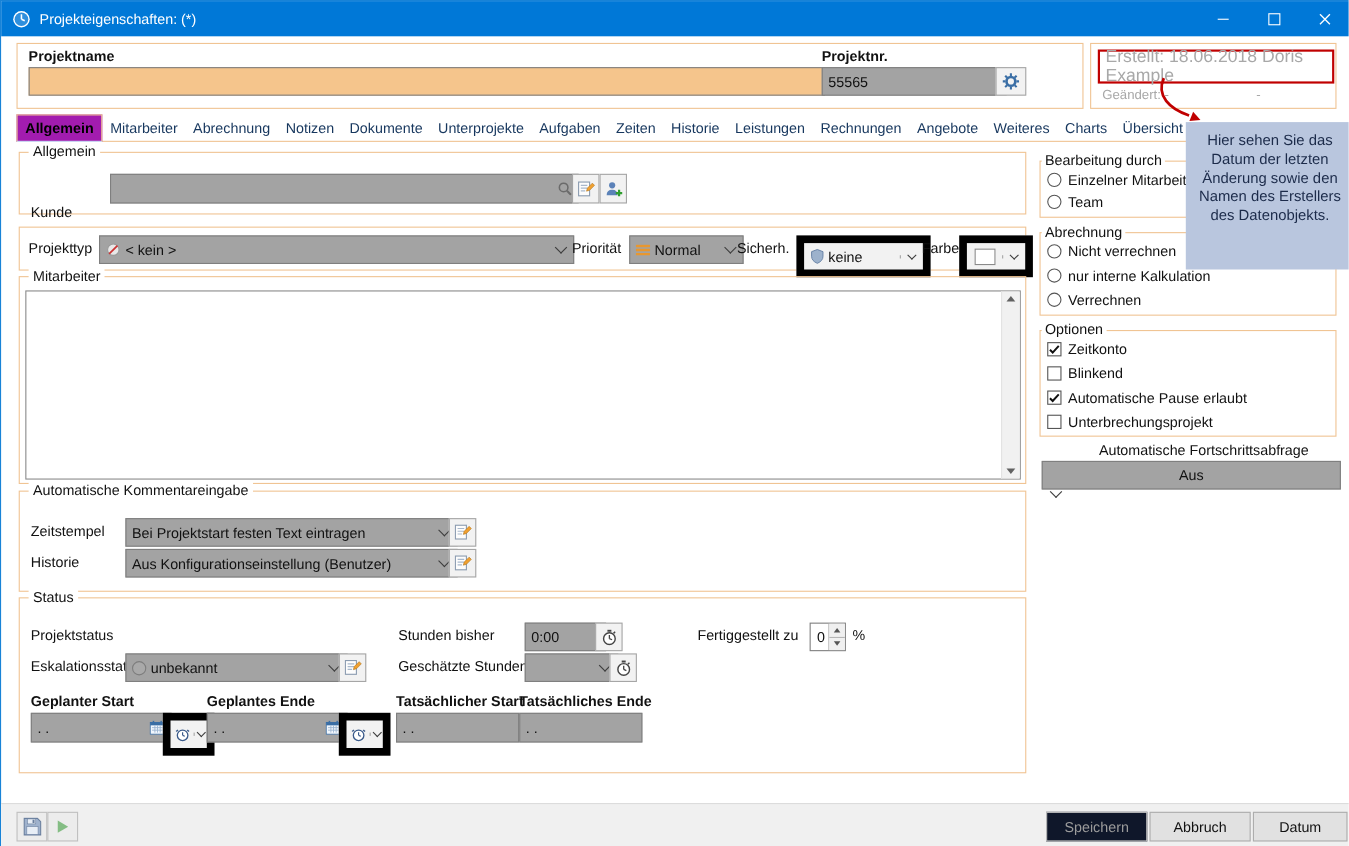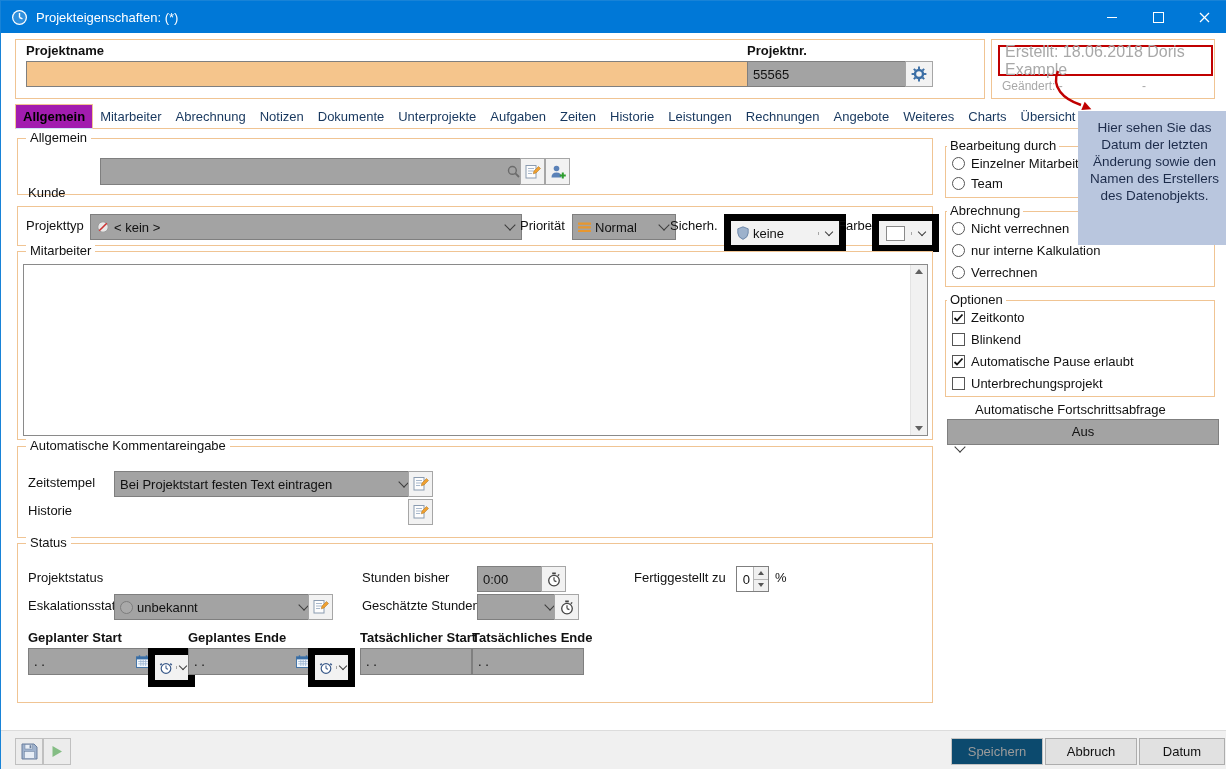--- a/index.html
+++ b/index.html
@@ -55,21 +55,21 @@
   .swatch{width:17px;height:13px;background:#fff;border:1px solid #8a8a8a;}
   .graydot{width:11px;height:11px;border-radius:50%;background:#a9a9a9;border:1px solid #7d7d7d;flex:none;}
   
   .red-frame{position:absolute;border:2px solid #c00000;display:flex;align-items:center;padding:0 5px;z-index:6;}
   .tooltip{position:absolute;left:1077px;top:110px;width:145px;min-height:118px;background:#b9c6de;color:#1c2b4a;
            text-align:center;padding:8px 4px;z-index:10;font-size:13.5px;line-height:17px;}
   .ann-arrow{position:absolute;left:1020px;top:58px;z-index:9;}
   
   .footer{position:absolute;left:0;right:0;bottom:0;height:39px;background:#f0f0f0;border-top:1px solid #dcdcdc;}
   .btn{position:absolute;height:25px;background:#e1e1e1;border:1px solid #adadad;display:flex;align-items:center;justify-content:center;}
-  .btn.disabled{color:#9b9b9b;border-color:#c3c3c3;background:#0c4a6e;}
+  .btn.disabled{color:#9b9b9b;border-color:#c3c3c3;background:#0f172a;}
 </style>
 </head>
 <body>
 
 <div class="window">
 
   <div class="titlebar">
     <span style="display:flex;">
       <svg width="17" height="17" viewBox="0 0 17 17">
           <circle cx="8.5" cy="8.5" r="7.5" fill="#ffffff"></circle>
@@ -252,20 +252,27 @@
     <div class="icon-btn" style="left:390px;top:24px;width:23px;height:24px;">
       <svg width="16" height="16" viewBox="0 0 16 16">
           <rect x="1" y="1.5" width="10" height="12.5" fill="#fdfdfd" stroke="#8a9bb0"></rect>
           <line x1="3" y1="4.5" x2="9" y2="4.5" stroke="#a8b8cc"></line>
           <line x1="3" y1="7" x2="9" y2="7" stroke="#a8b8cc"></line>
           <line x1="3" y1="9.5" x2="7" y2="9.5" stroke="#a8b8cc"></line>
           <path d="M13.5 2.5 L9 7 L8.2 9.8 L11 9 L15.5 4.5 Z" fill="#f0a030" stroke="#a87018" stroke-width="0.5"></path>
         </svg>
     </div>
     <span class="lbl" style="left:10px;top:52px;line-height:24px;">Historie</span>
+    <div class="dd" style="left:96px;top:52px;width:290px;height:24px;">
+      <span>Aus Konfigurationseinstellung (Benutzer)</span>
+      <span class="sp"></span>
+      <span class="arrowbox">
+          <span class="chev"></span>
+        </span>
+    </div>
     <div class="icon-btn" style="left:390px;top:52px;width:23px;height:24px;">
       <svg width="16" height="16" viewBox="0 0 16 16">
           <rect x="1" y="1.5" width="10" height="12.5" fill="#fdfdfd" stroke="#8a9bb0"></rect>
           <line x1="3" y1="4.5" x2="9" y2="4.5" stroke="#a8b8cc"></line>
           <line x1="3" y1="7" x2="9" y2="7" stroke="#a8b8cc"></line>
           <line x1="3" y1="9.5" x2="7" y2="9.5" stroke="#a8b8cc"></line>
           <path d="M13.5 2.5 L9 7 L8.2 9.8 L11 9 L15.5 4.5 Z" fill="#f0a030" stroke="#a87018" stroke-width="0.5"></path>
         </svg>
     </div>
   </div>
@@ -461,21 +468,21 @@
           </svg>
         </span>
       <span>Automatische Pause erlaubt</span>
     </div>
     <div class="optrow" style="left:6px;top:74px;">
       <span class="cb"></span>
       <span>Unterbrechungsprojekt</span>
     </div>
   </div>
 
-  <span class="lbl" style="left:974px;top:401px;">Automatische Fortschrittsabfrage</span>
+  <span class="lbl" style="left:998px;top:401px;">Automatische Fortschrittsabfrage</span>
   <div class="dd" style="left:946px;top:418px;width:260px;height:24px;flex-direction:column;">
     <svg width="14" height="14" viewBox="0 0 14 14">
         <circle cx="7" cy="7.5" r="4.8" fill="#eee" stroke="#8a8a8a" stroke-width="1.2"></circle>
         <line x1="7" y1="7.5" x2="7" y2="4.6" stroke="#8a8a8a" stroke-width="1.1"></line>
         <line x1="7" y1="7.5" x2="9" y2="8.3" stroke="#8a8a8a" stroke-width="1.1"></line>
         <line x1="2.8" y1="2.6" x2="1.2" y2="4" stroke="#8a8a8a" stroke-width="1.4"></line>
         <line x1="11.2" y1="2.6" x2="12.8" y2="4" stroke="#8a8a8a" stroke-width="1.4"></line>
       </svg>
     <span>Aus</span>
     <span class="sp"></span>

